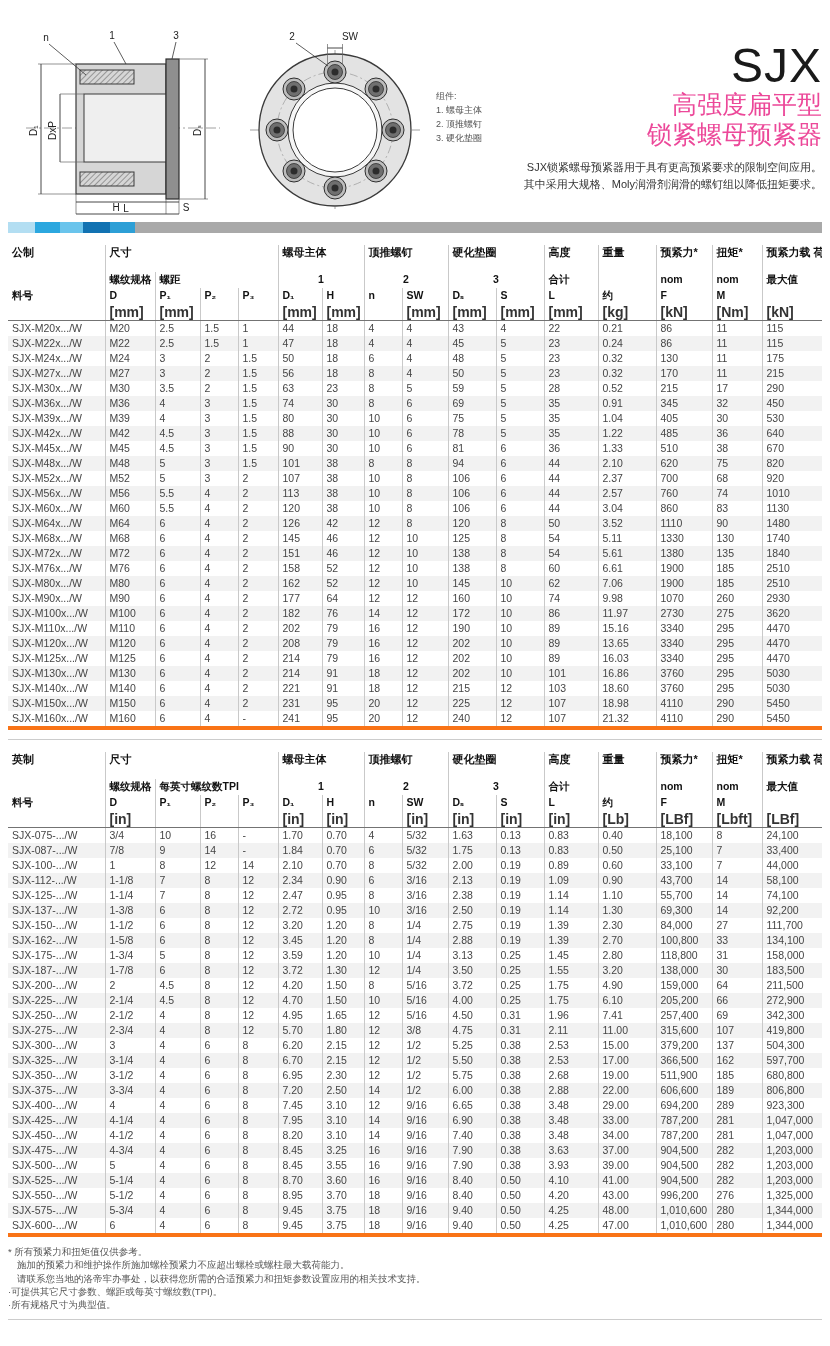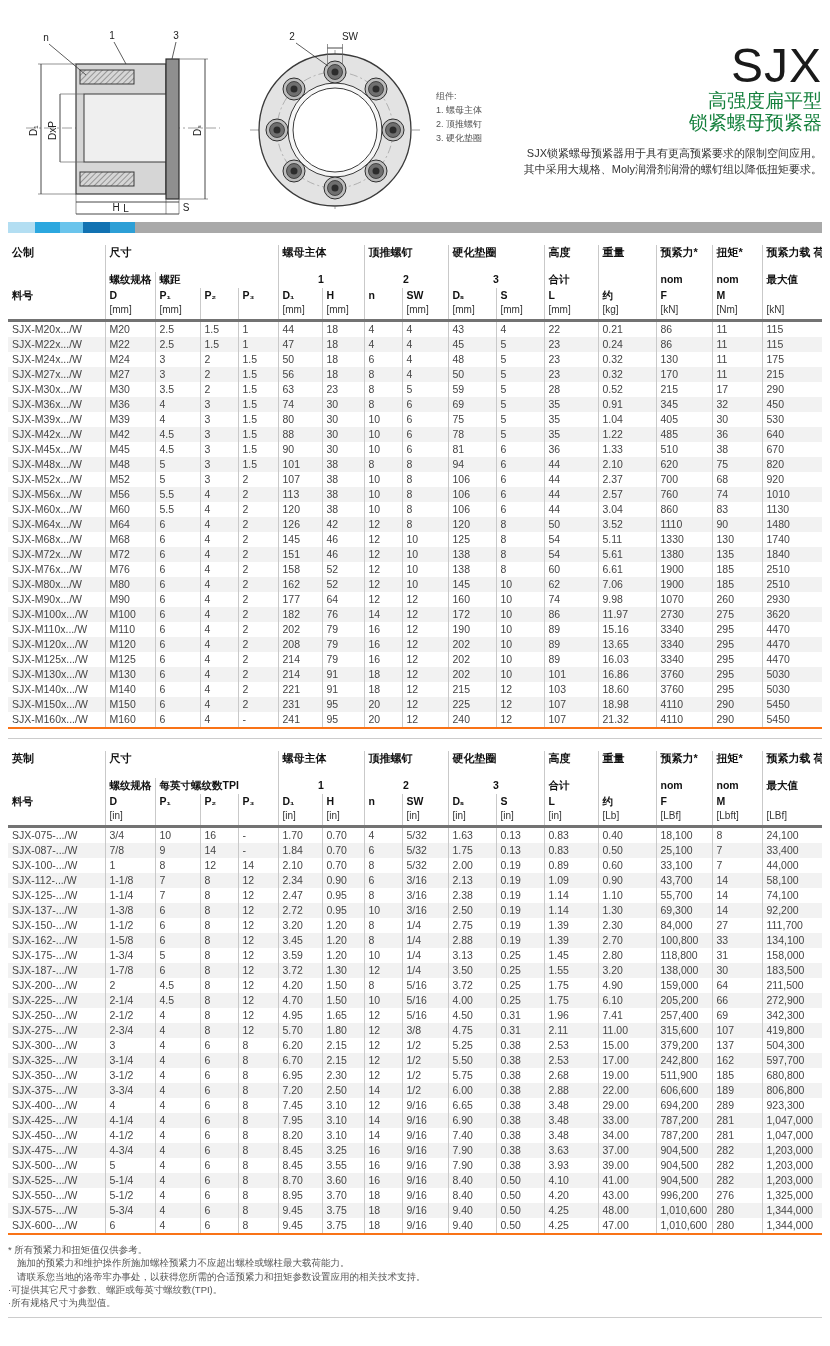--- a/index.html
+++ b/index.html
@@ -9,44 +9,44 @@
     color:#1a1a1a;-webkit-font-smoothing:antialiased;
   }
   .page{padding:0 8px;}
 
   
   .top-header{display:flex;align-items:flex-start;padding-top:28px;height:188px;}
   .drawings{display:flex;align-items:flex-start;}
   .legend{font-size:9px;color:#555;line-height:1.55;margin-top:62px;margin-left:6px;white-space:nowrap;}
   .title-block{margin-left:auto;text-align:right;padding-top:2px;}
   .title-main{font-size:48px;font-weight:300;letter-spacing:1px;line-height:1.0;color:#1a1a1a;margin-top:12px;}
-  .title-sub{font-size:19px;font-weight:400;line-height:1.18;color:#15803d;}
+  .title-sub{font-size:25px;font-weight:400;line-height:1.18;color:#ec4899;}
   .title-desc{font-size:11px;font-weight:normal;color:#333;line-height:1.5;margin-top:10px;}
 
   
   .accent-bar{display:flex;height:11px;width:814px;margin-top:6px;}
   .bar-seg{height:100%;}
   .bar-rest{height:100%;flex:1;}
 
   
   table.spec{border-collapse:collapse;table-layout:fixed;width:814px;margin-top:12px;}
   table.spec th,table.spec td{
     border-left:1px solid #c9c9c9;
     padding:1px 4px 0 4px;text-align:left;vertical-align:top;
     overflow:hidden;white-space:nowrap;
   }
   table.spec th:first-child,table.spec td:first-child{border-left:none;}
   th.group-header{font-weight:bold;font-size:11px;color:#111;padding-top:6px;white-space:pre-line;line-height:1.15;height:26px;}
   th.subgroup-header{font-weight:bold;font-size:10.5px;color:#111;height:15px;}
   th.subgroup-header.ctr{text-align:center;}
   th.symbol-header{font-weight:bold;font-size:10.5px;color:#111;height:14px;}
-  th.unit-header{font-weight:normal;font-size:10px;color:#333;height:15px;border-bottom:3px solid #737373;padding-bottom:2px;}
+  th.unit-header{font-weight:bold;font-size:14px;color:#333;height:15px;border-bottom:1px solid #737373;padding-bottom:2px;}
   table.spec td{font-size:10.5px;color:#454545;height:14px;line-height:13px;}
   table.spec tbody tr:nth-child(even){background:#f2f2f2;}
-  table.spec tbody tr:last-child td{border-bottom:2px solid #f97316;}
+  table.spec tbody tr:last-child td{border-bottom:4px solid #f97316;}
 
   .imperial-rule{border-top:1px solid #cccccc;margin-top:9px;width:814px;}
   .imperial-wrap{margin-top:0;}
 
   
   .footnotes{margin-top:8px;font-size:9.5px;color:#555;line-height:1.4;}
   .fn-line{white-space:nowrap;}
   .fn-line.indent{padding-left:9px;}
   .bottom-rule{border-top:1px solid #cccccc;margin-top:8px;width:814px;}
 
@@ -1143,21 +1143,21 @@
             <td>6</td>
             <td>8</td>
             <td>6.70</td>
             <td>2.15</td>
             <td>12</td>
             <td>1/2</td>
             <td>5.50</td>
             <td>0.38</td>
             <td>2.53</td>
             <td>17.00</td>
-            <td>242,800</td>
+            <td>366,500</td>
             <td>162</td>
             <td>597,700</td>
           </tr>
           <tr>
             <td>SJX-350-.../W</td>
             <td>3-1/2</td>
             <td>4</td>
             <td>6</td>
             <td>8</td>
             <td>6.95</td>

